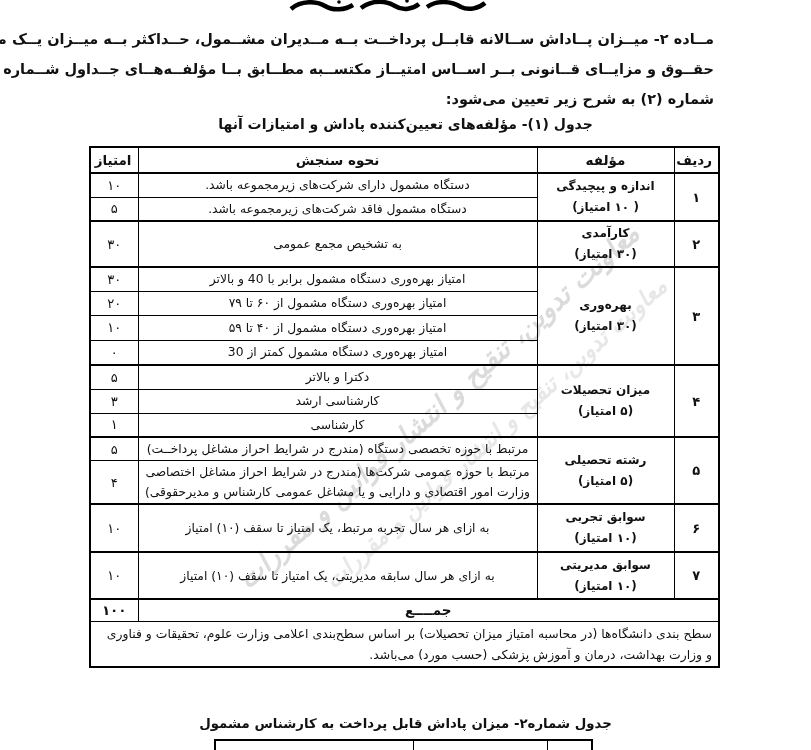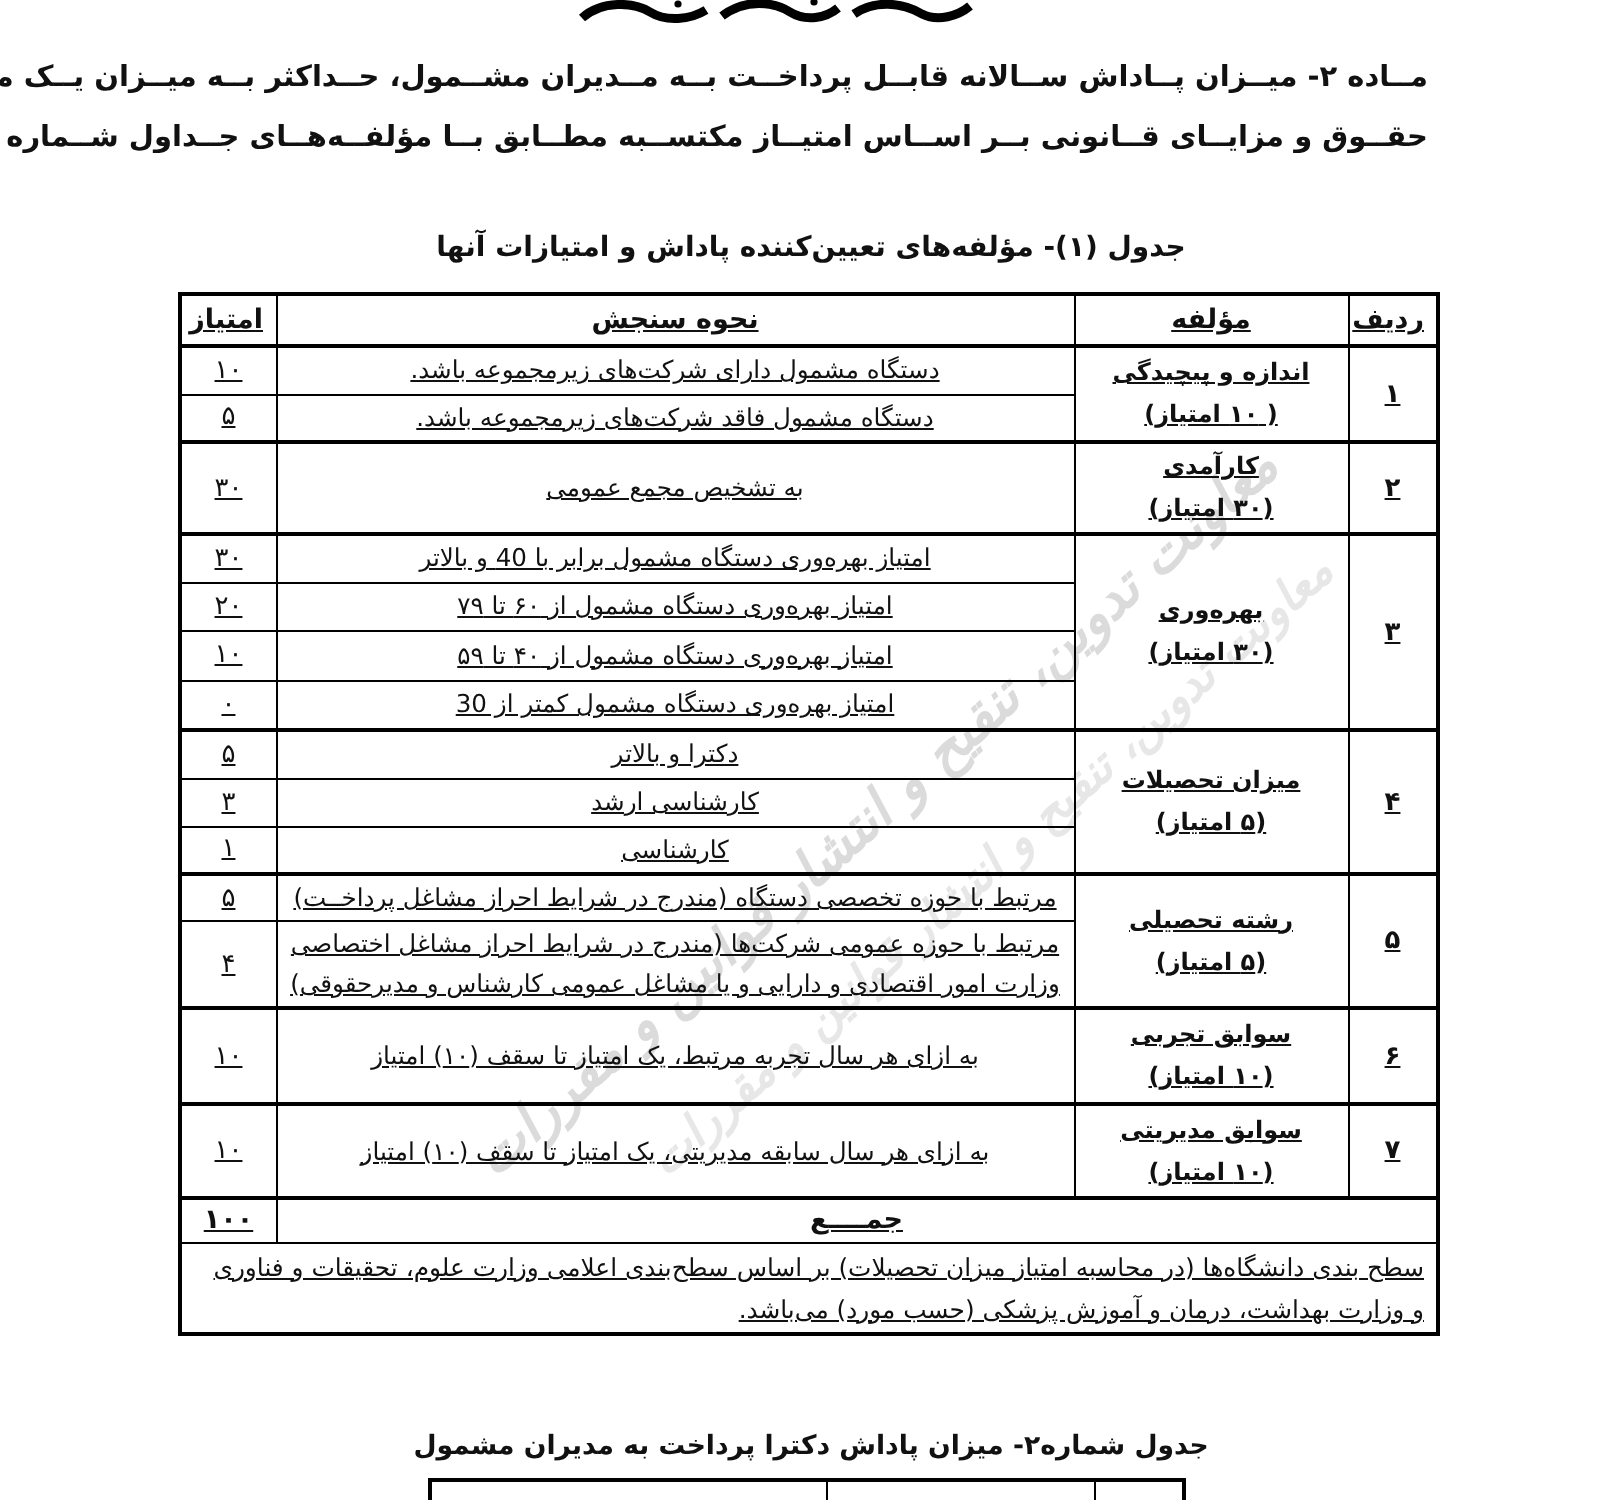--- a/index.html
+++ b/index.html
@@ -23,21 +23,21 @@
   .intro .line { white-space:nowrap; }
 
   
   .t1-title { position:absolute; top:116px; left:0; right:0; text-align:center;
               font-weight:bold; font-size:14px; }
 
   
   table.t1 { position:absolute; top:146px; right:91px; width:629px;
              border-collapse:collapse; table-layout:fixed;
              border:2.4px solid #000; }
-  table.t1 th, table.t1 td { border:1.4px solid #000; padding:1px 6px; vertical-align:middle;text-decoration:underline; }
+  table.t1 th, table.t1 td { border:1.4px solid #000; padding:1px 6px; vertical-align:middle; }
   table.t1 th { font-size:13.5px; font-weight:bold; text-align:center; border-bottom:2.2px solid #000; }
   tr.sub td { border-top:1px solid #4a4a4a; }
   tr.gs td { border-top:2.2px solid #000; }
   td.rownum { text-align:center; font-weight:bold; font-size:13px; }
   td.comp   { text-align:center; font-weight:bold; font-size:12px; line-height:21px; padding:1px 2px; }
   td.crit   { text-align:center; font-size:12.3px; line-height:20px; padding:1px 10px; }
   td.score  { text-align:center; font-size:13px; }
   td.sumcell{ text-align:center; font-weight:bold; font-size:13.5px; }
   td.sumscore { text-align:center; font-weight:bold; font-size:13.5px;margin-top:40px; }
   td.notecell { text-align:right; font-size:12.4px; line-height:21px; padding:2px 10px; border-top:2.2px solid #000; }
@@ -70,20 +70,21 @@
       <path d="M74 9 C 86 0, 100 2, 108 7 C 116 12, 126 10, 132 5" stroke="#000" stroke-width="4.5" fill="none"></path>
       <path d="M140 8 C 150 1, 164 2, 174 8 C 182 12, 192 9, 198 4" stroke="#000" stroke-width="4.5" fill="none"></path>
       <circle cx="52" cy="3" r="1.8" fill="#000"></circle>
       <circle cx="120" cy="2" r="1.8" fill="#000"></circle>
     </svg>
   </div>
 
   <div class="intro">
     <div class="line">مــاده ۲- میــزان پــاداش ســالانه قابــل پرداخــت بــه مــدیران مشــمول، حــداکثر بــه میــزان یــک مــاه</div>
     <div class="line">حقــوق و مزایــای قــانونی بــر اســاس امتیــاز مکتســبه مطــابق بــا مؤلفــه‌هــای جــداول شــماره (۱) و</div>
+    <div class="line">شماره (۲) به شرح زیر تعیین می‌شود:</div>
   </div>
 
   <div class="watermark">
     <div class="wline">معاونت تدوین، تنقیح و انتشار قوانین و مقررات</div>
     <div class="wline second">معاونت تدوین، تنقیح و انتشار قوانین و مقررات</div>
   </div>
 
   <div class="t1-title">جدول (۱)- مؤلفه‌های تعیین‌کننده پاداش و امتیازات آنها</div>
 
   <table class="t1">
@@ -203,21 +204,21 @@
       <td class="sumcell" colspan="3">جمــــع</td>
       <td class="sumscore">۱۰۰</td>
     </tr>
 
     <tr style="height:46px">
       <td class="notecell" colspan="4">سطح بندی دانشگاه‌ها (در محاسبه امتیاز میزان تحصیلات) بر اساس سطح‌بندی اعلامی وزارت علوم، تحقیقات و فناوری و وزارت بهداشت، درمان و آموزش پزشکی (حسب مورد) می‌باشد.</td>
     </tr>
   </tbody>
     </table>
 
-  <div class="t2-title">جدول شماره۲- میزان پاداش دکترا پرداخت به مدیران مشمول</div>
+  <div class="t2-title">جدول شماره۲- میزان پاداش قابل پرداخت به کارشناس مشمول</div>
 
   <div class="t2-partial">
     <div class="c1"></div>
     <div class="c2"></div>
     <div class="c3"></div>
   </div>
 
 </div>
 
 </body></html>

